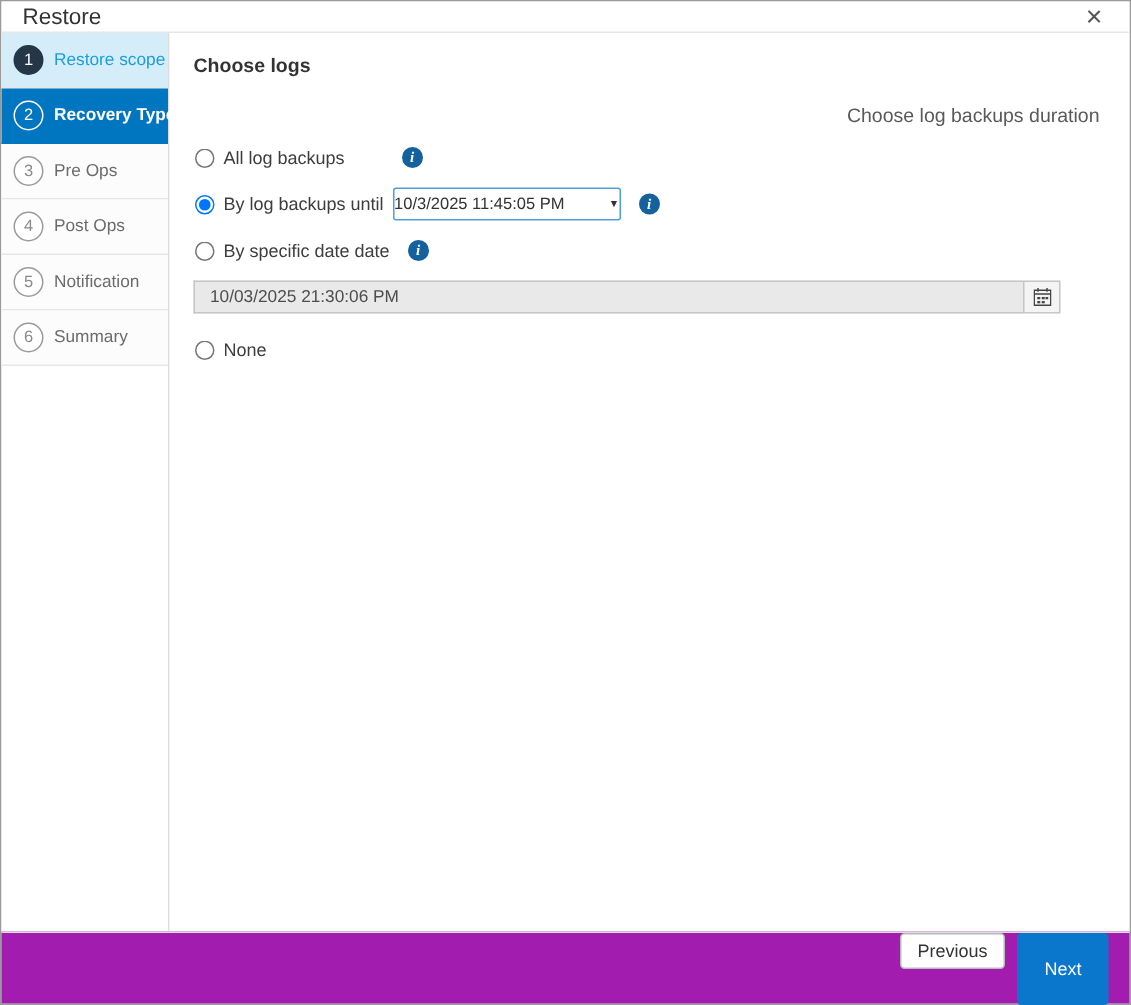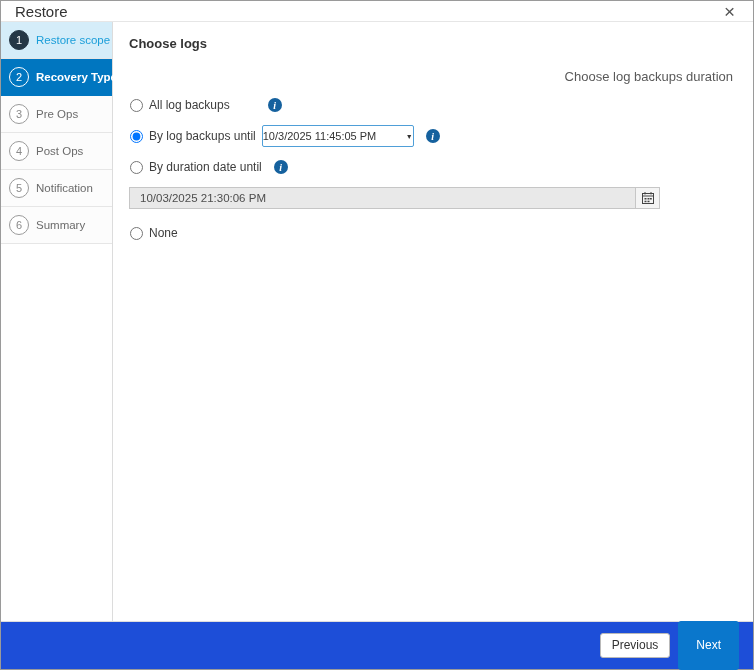--- a/index.html
+++ b/index.html
@@ -66,36 +66,36 @@
   .gap-lg { margin-left:38px; }
 
   .dropdown {
     display:inline-flex; align-items:center; justify-content:space-between;
     width:152px; height:22px; margin-left:6px; padding:0 0;
     border:1px solid #4f9fd8; border-radius:2px; background:#fff;
     font-size:11px; color:#333; cursor:pointer;
   }
   .dropdown .arrow { font-size:7px; color:#333; margin-left:6px; flex:none; }
 
-  .datefield-row { display:flex; width:531px; margin:3px 0 13px; }
+  .datefield-row { display:flex; width:578px; margin:3px 0 13px; }
   .datefield {
     flex:1; height:22px; line-height:20px; padding:0 10px;
     background:#e9e9e9; border:1px solid #c6c6c6; border-right:none;
     font-size:11.5px; color:#4d4d4d; white-space:nowrap; overflow:hidden;
   }
   .calbtn {
     width:25px; height:22px; flex:none; background:#f4f4f4;
     border:1px solid #c6c6c6; display:flex; align-items:center;
     justify-content:center; cursor:pointer; padding:0;
   }
 
   
   .footer {
-    height:48px; flex:none; background:#1d4ed8; border-top:1px solid #ddd;
-    display:flex; align-items:center; justify-content:flex-end;
+    height:48px; flex:none; background:#a21caf; border-top:1px solid #ddd;
+    display:flex; align-items:flex-start; justify-content:flex-end;
     gap:8px; padding-right:14px;
   }
   .btn {
     font-family:"Liberation Sans", sans-serif; font-size:12px;
     border-radius:3px; padding:4px 11px; cursor:pointer; line-height:1.2;
   }
   .btn.prev { background:#fff; border:1px solid #b9b9b9; color:#333; }
   .btn.next { background:var(--next-button,#0a77cc); border:1px solid var(--next-button,#0a77cc); color:#fff; padding:16px 17px; }
 </style>
 </head>
@@ -152,21 +152,21 @@
         <label for="radio-1" class="rlabel">By log backups until</label>
         <span class="dropdown">
           <span>10/3/2025 11:45:05 PM</span>
           <span class="arrow">▼</span>
         </span>
         <span class="info">i</span>
       </div>
 
       <div class="row">
         <input type="radio" name="logopt" id="radio-2" style="">
-        <label for="radio-2" class="rlabel">By duration date until</label>
+        <label for="radio-2" class="rlabel">By specific date date</label>
         <span class="info">i</span>
       </div>
 
       <div class="datefield-row">
         <div class="datefield">10/03/2025 21:30:06 PM</div>
         <button class="calbtn">
           <svg width="12" height="12" viewBox="0 0 12 12">
             <rect x="0.5" y="1.5" width="11" height="10" fill="none" stroke="#444" stroke-width="1"></rect>
             <line x1="0.5" y1="4" x2="11.5" y2="4" stroke="#444" stroke-width="1"></line>
             <line x1="3" y1="0" x2="3" y2="2.5" stroke="#444" stroke-width="1"></line>

